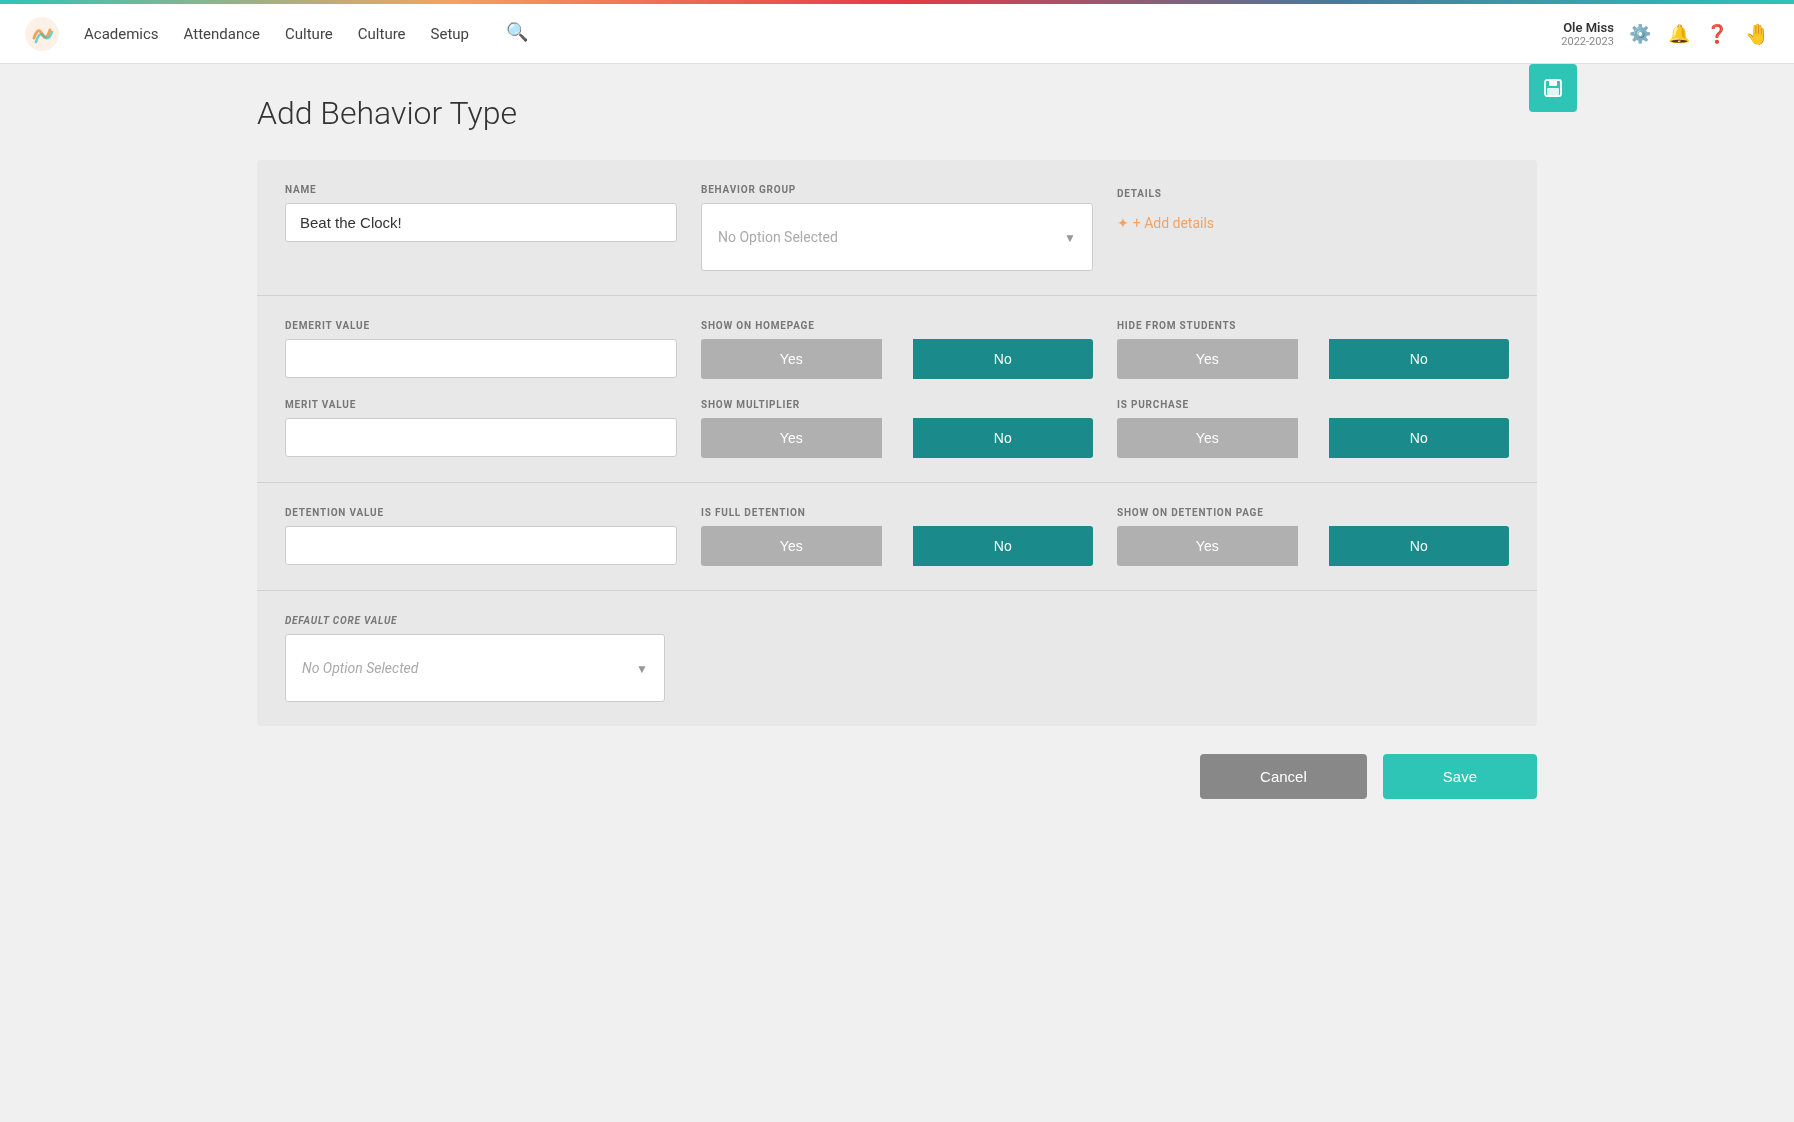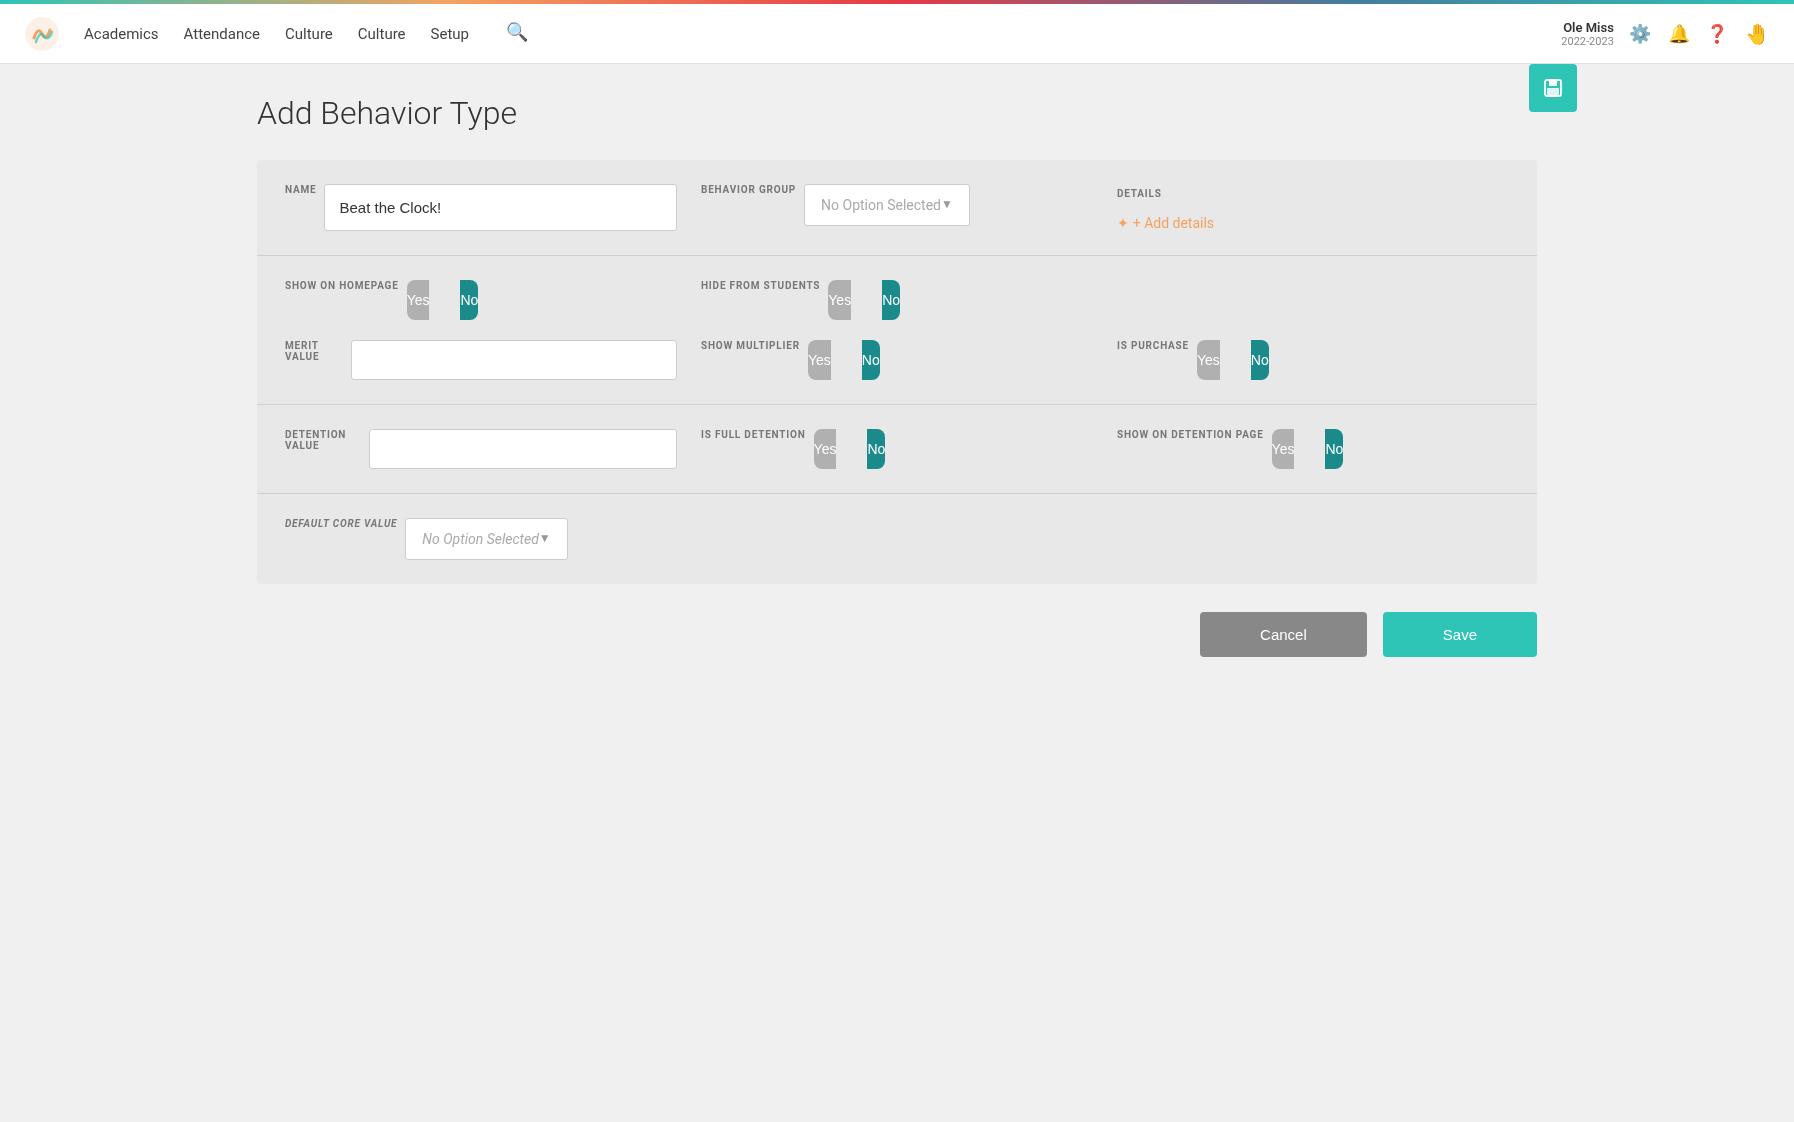--- a/index.html
+++ b/index.html
@@ -121,21 +121,21 @@
     }
     .form-section:last-child { border-bottom: none; }
 
     
     .form-row {
       display: grid;
       gap: 24px;
     }
     .form-row-3 { grid-template-columns: 1fr 1fr 1fr; }
 
-    .field-group { display: flex; flex-direction: row; gap: 8px; }
+    .field-group { display: flex; flex-direction: column; gap: 8px; }
 
     .field-label {
       font-size: 10px;
       font-weight: 700;
       color: #777;
       letter-spacing: 0.8px;
       text-transform: uppercase;
     }
 
     
@@ -149,37 +149,37 @@
       background: #fff;
       outline: none;
     }
 
     
     .select-wrapper {
       position: relative;
     }
     .select-display {
       width: 100%;
-      padding: 12px 16px;
+      padding: 25px 16px;
       border: 1px solid #ccc;
       border-radius: 3px;
       background: #fff;
       font-size: 14px;
       color: #aaa;
       cursor: pointer;
       display: flex;
       justify-content: space-between;
-      align-items: flex-start;
+      align-items: flex-end;
     }
     .select-display .chevron { color: #999; font-size: 12px; }
 
     
     .toggle-group {
       display: flex;
-      border-radius: 8px;
+      border-radius: 3px;
       overflow: hidden;
       gap: 31px;
     }
     .toggle-btn {
       flex: 1;
       padding: 12px 0;
       border: none;
       font-size: 14px;
       font-weight: 500;
       cursor: pointer;
@@ -314,20 +314,24 @@
           </div>
         </div>
 
       </div>
     </div>
 
     <div class="form-section">
 
       <div class="form-row form-row-3" style="margin-bottom: 20px;">
 
+        <div class="field-group">
+          <label class="field-label">DEMERIT VALUE</label>
+          <input class="text-input" type="text" value="" style="">
+        </div>
 
         <div class="field-group">
           <label class="field-label">SHOW ON HOMEPAGE</label>
           <div class="toggle-group">
             <button class="toggle-btn inactive">Yes</button>
             <button class="toggle-btn active">No</button>
           </div>
         </div>
 
         <div class="field-group">

